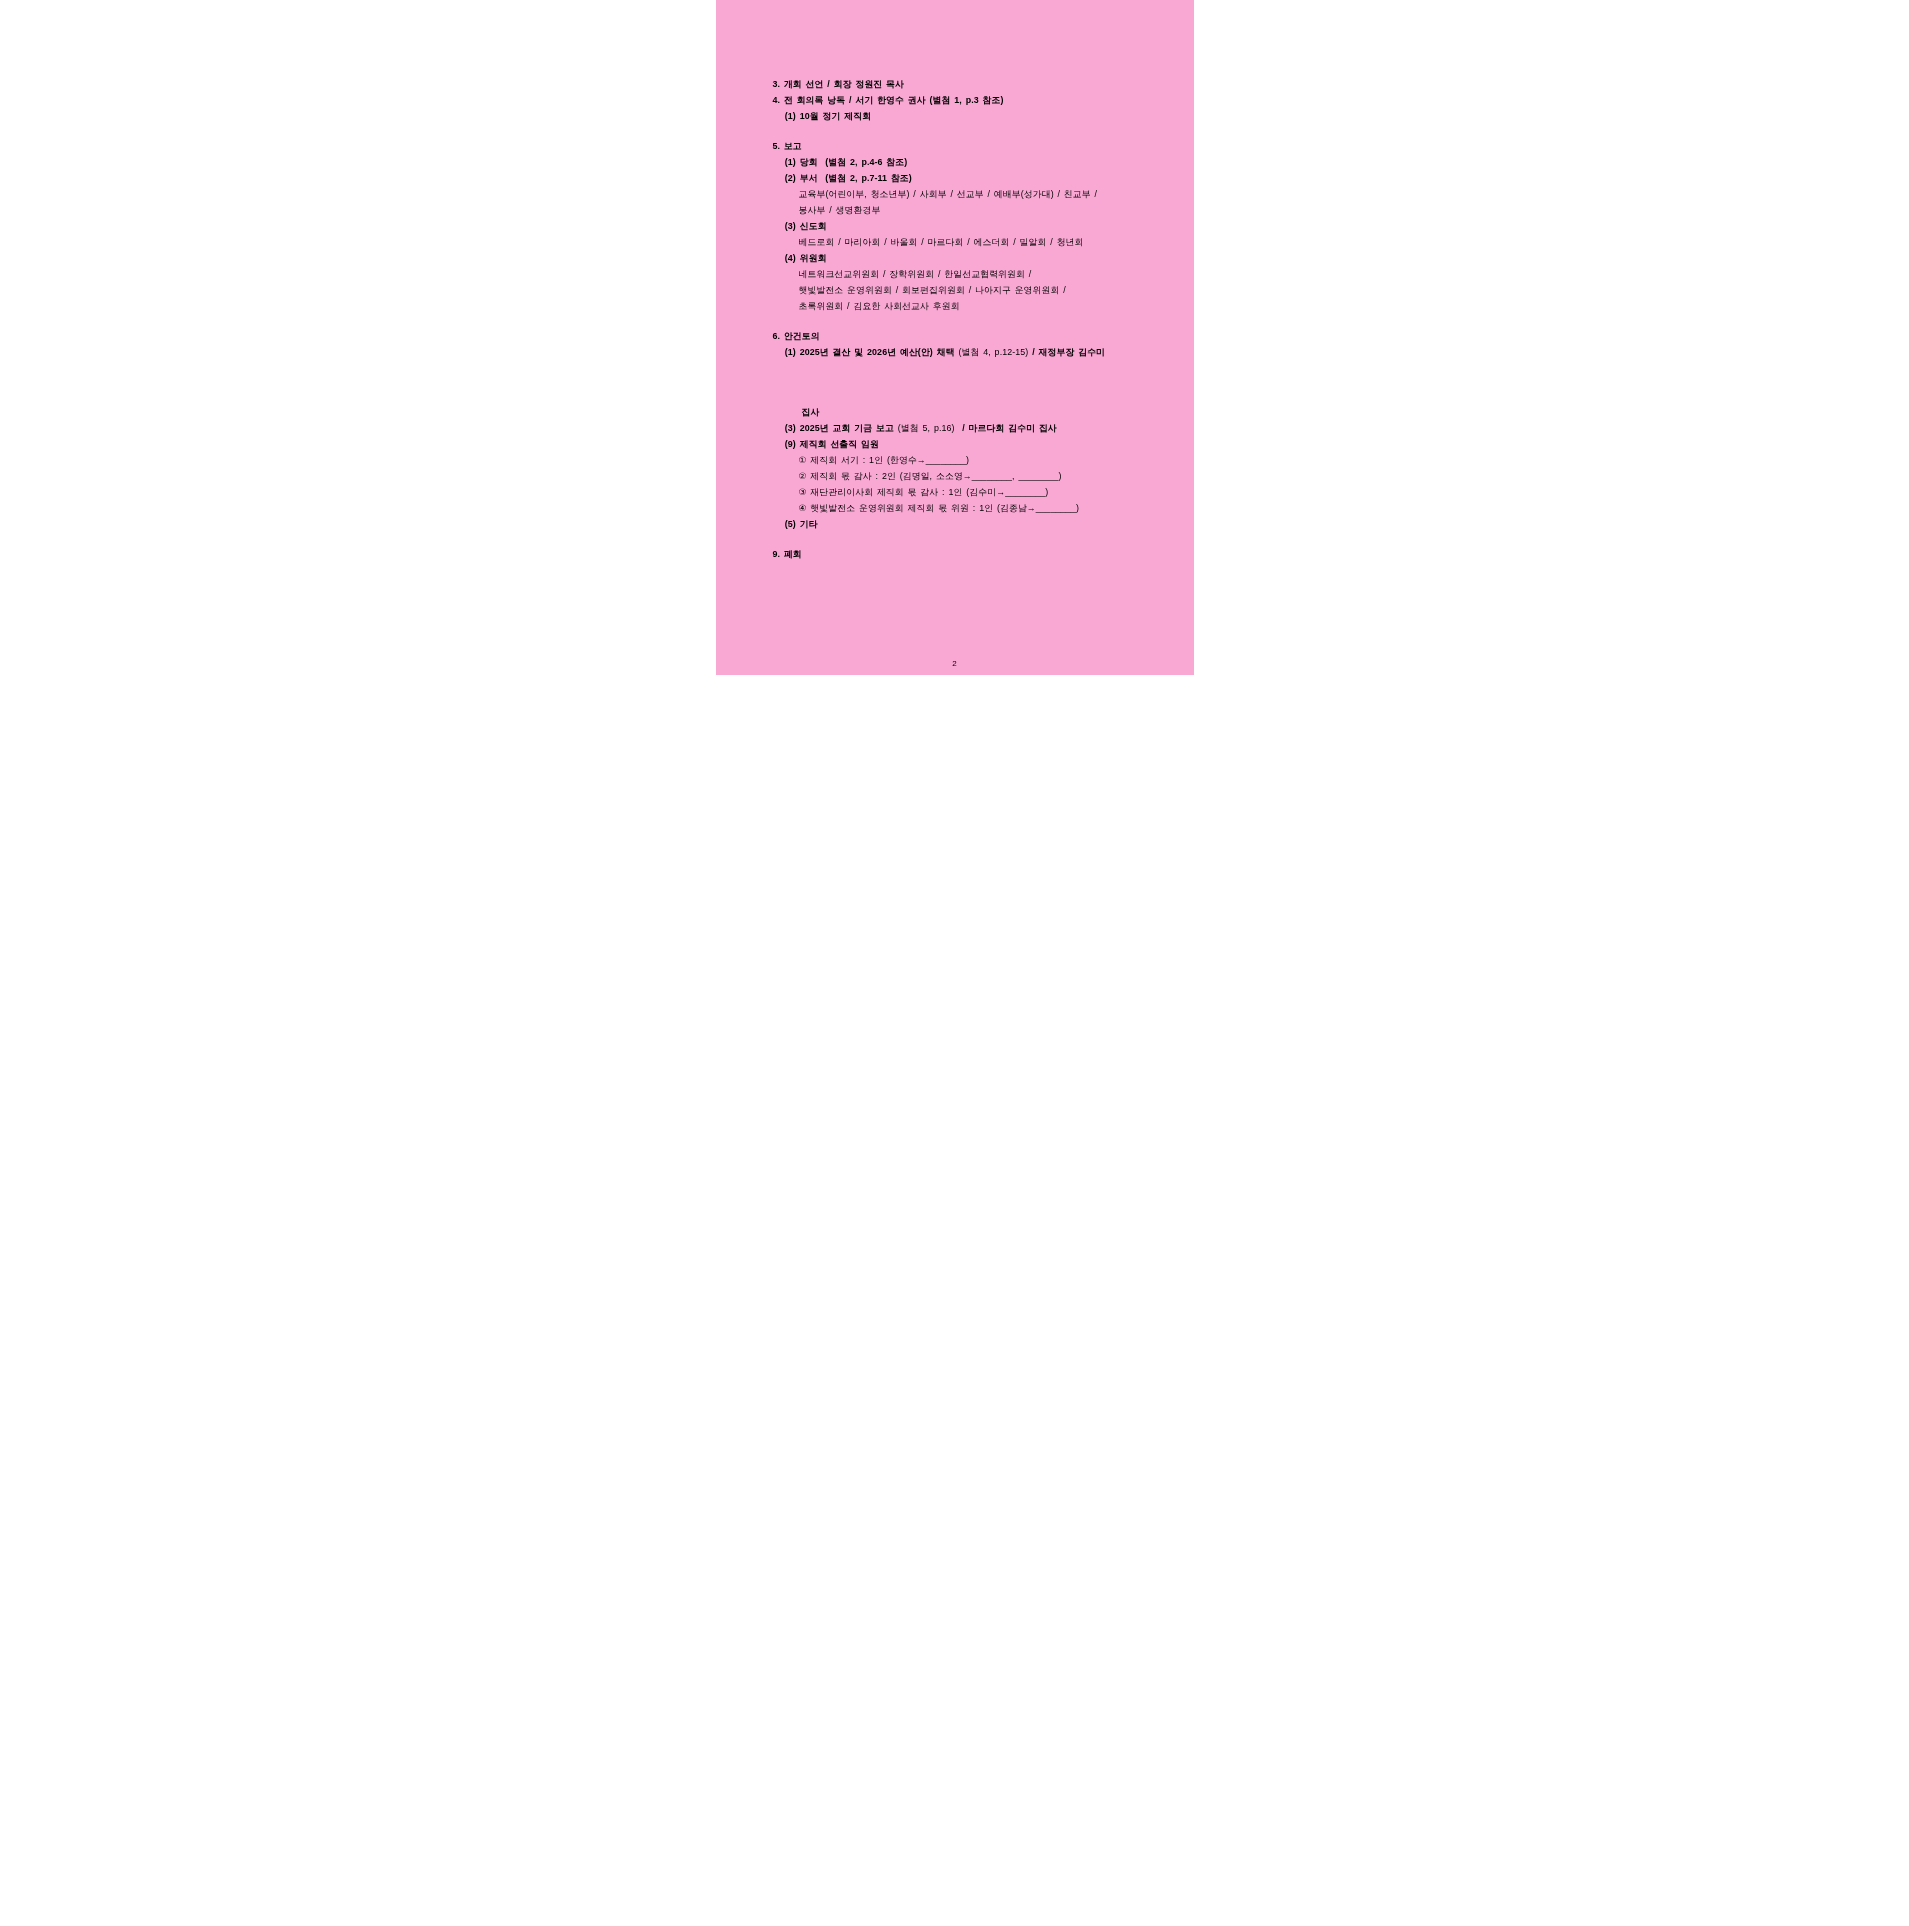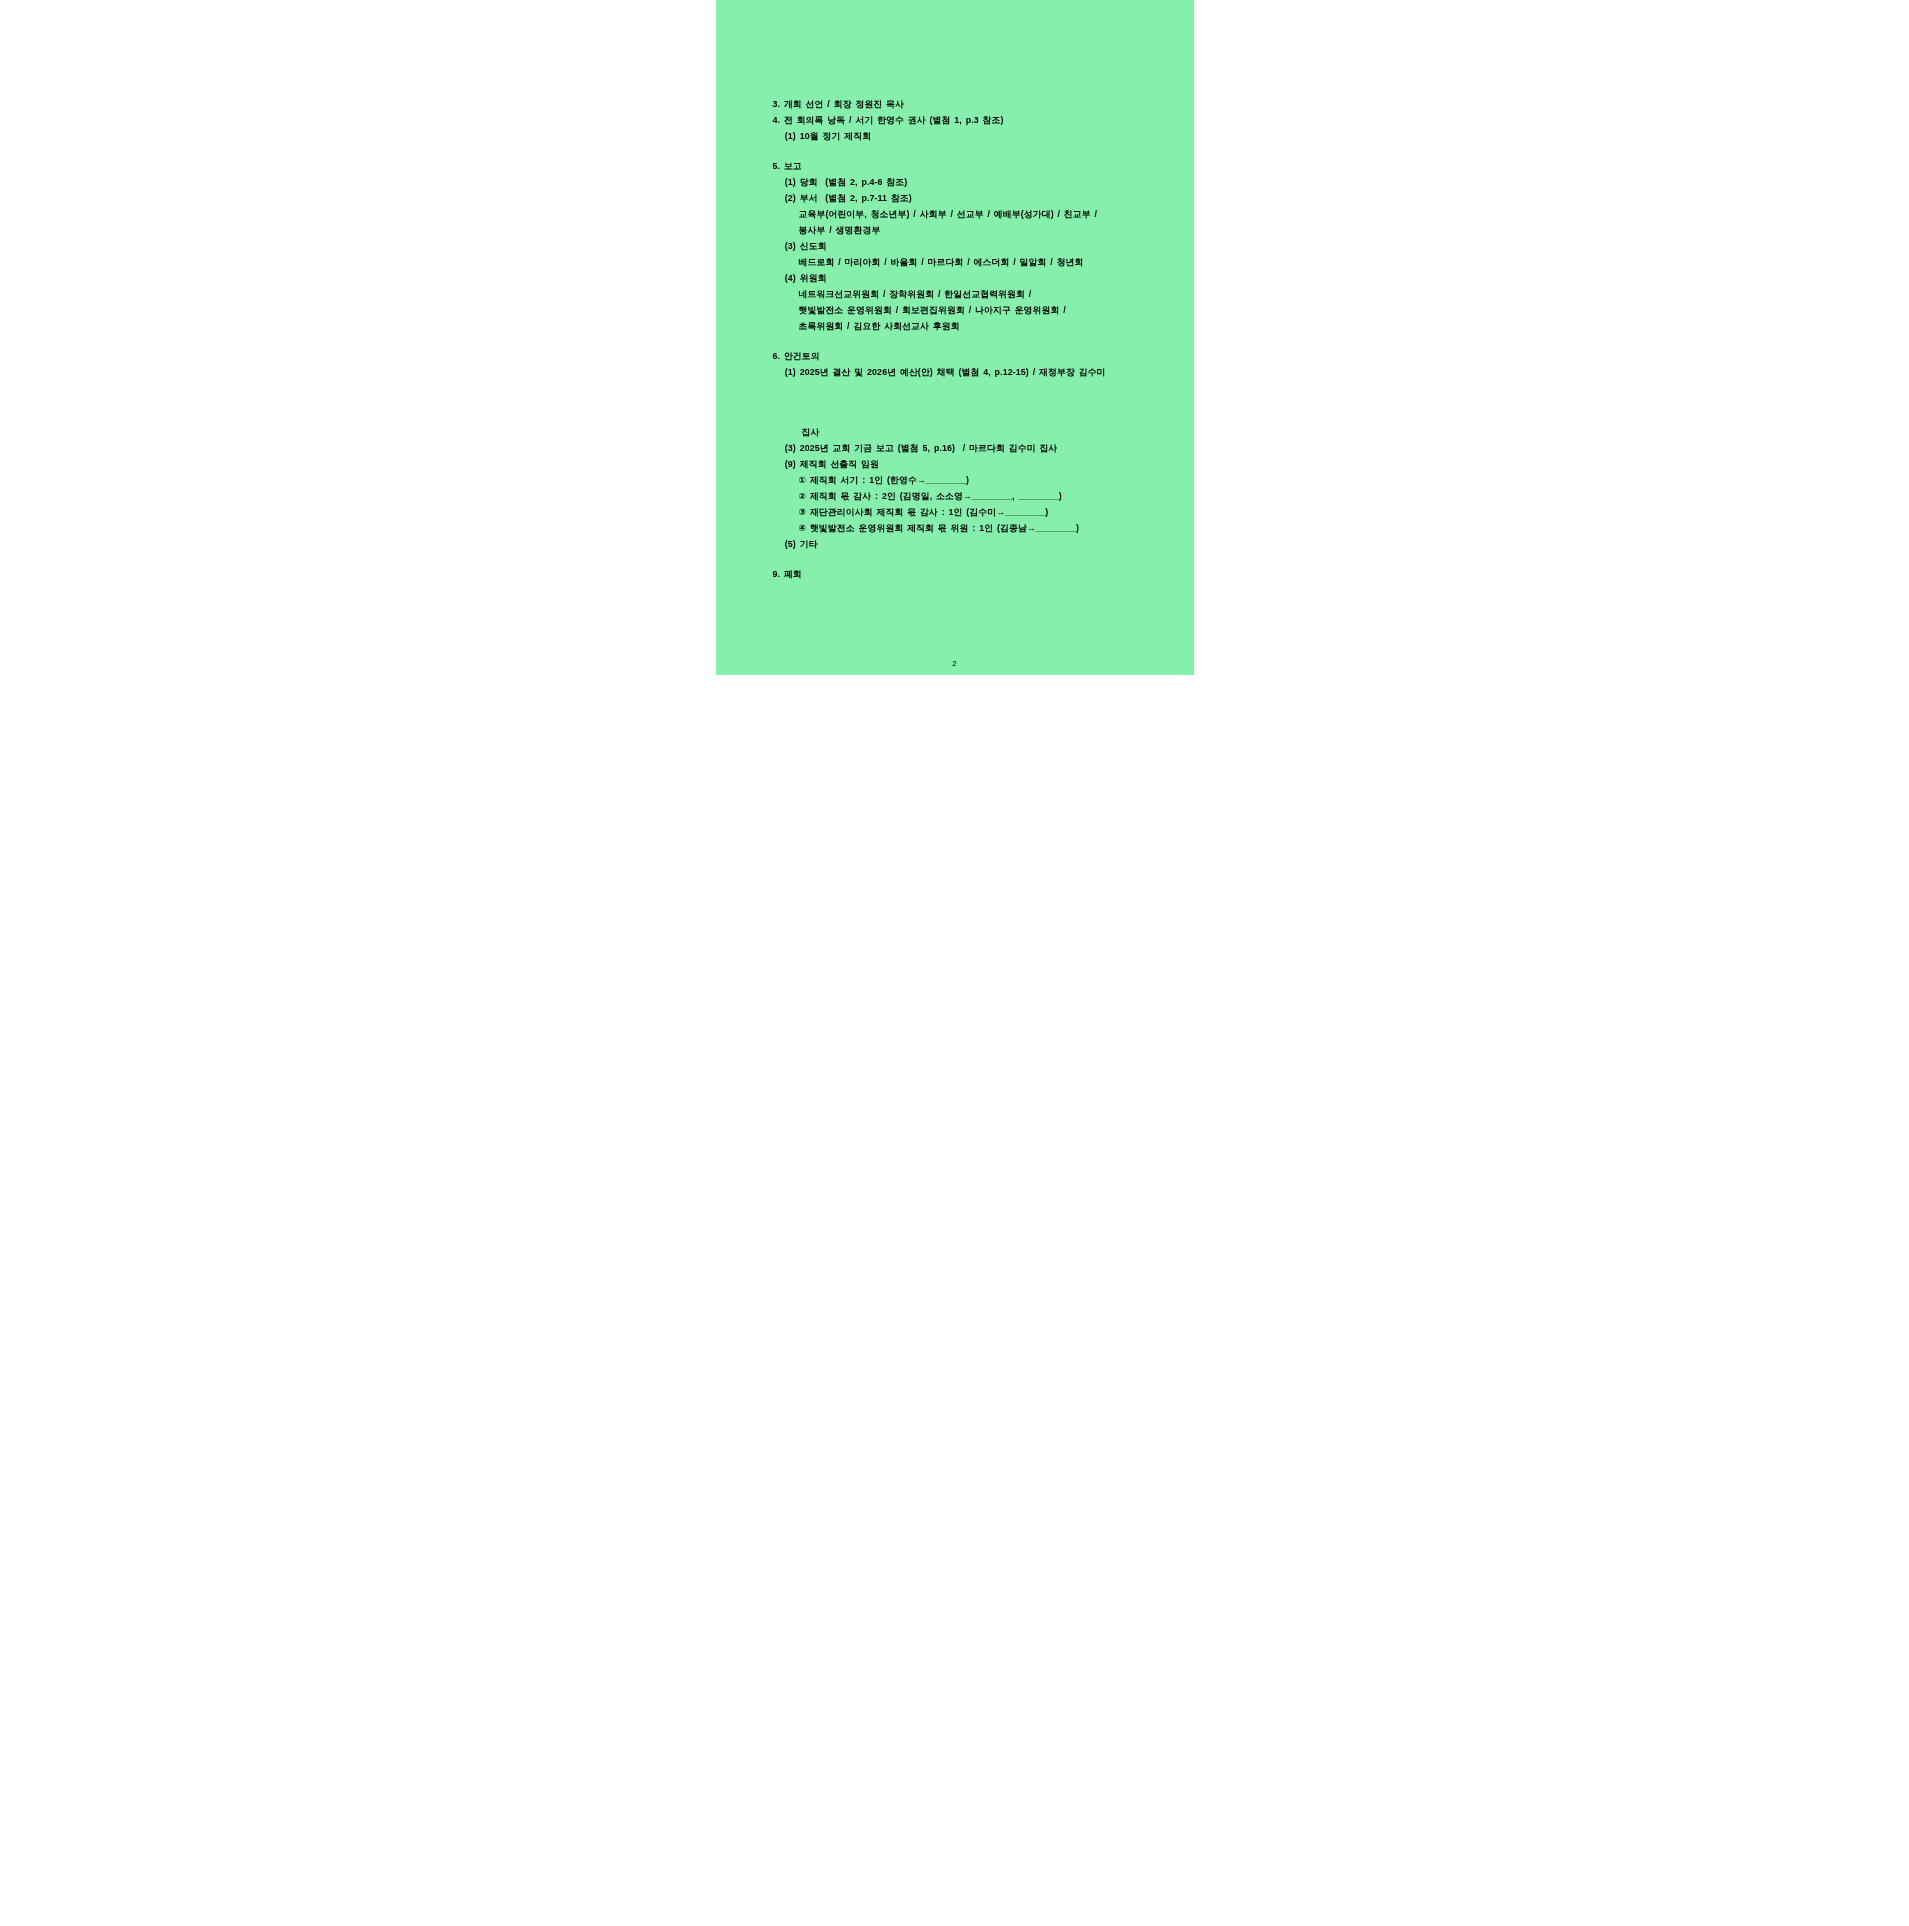--- a/index.html
+++ b/index.html
@@ -5,36 +5,36 @@
   html, body {
     margin: 0;
     padding: 0;
     background: #ffffff;
   }
   .page {
     position: relative;
     width: 478px;
     height: 675px;
     margin: 0 auto;
-    background: #86efac;
+    background: #f9a8d4;
     color: #000000;
     font-family: "Liberation Sans", "DejaVu Sans", sans-serif;
     font-size: 8.9px;
     line-height: 16px;
     box-sizing: border-box;
-    padding: 96px 49px 0 57px;
+    padding: 76px 49px 0 57px;
     overflow: hidden;
   }
   .line {
     white-space: pre-wrap;
     word-spacing: 0.14em;
     letter-spacing: 0.01em;
   }
   .line .b { font-weight: bold; }
-  .line .r { font-weight: bold; margin-top: 47px; }
+  .line .r { font-weight: normal; margin-top: 47px; }
   .indent-0 { padding-left: 0; }
   .indent-1 { padding-left: 12.3px; }
   .indent-2 { padding-left: 26px; }
   .indent-3 { padding-left: 29px; margin-top: 44px; }
   .gap { margin-top: 14px; }
   .page-number {
     position: absolute;
     bottom: 5px;
     left: 0;
     right: 0;

